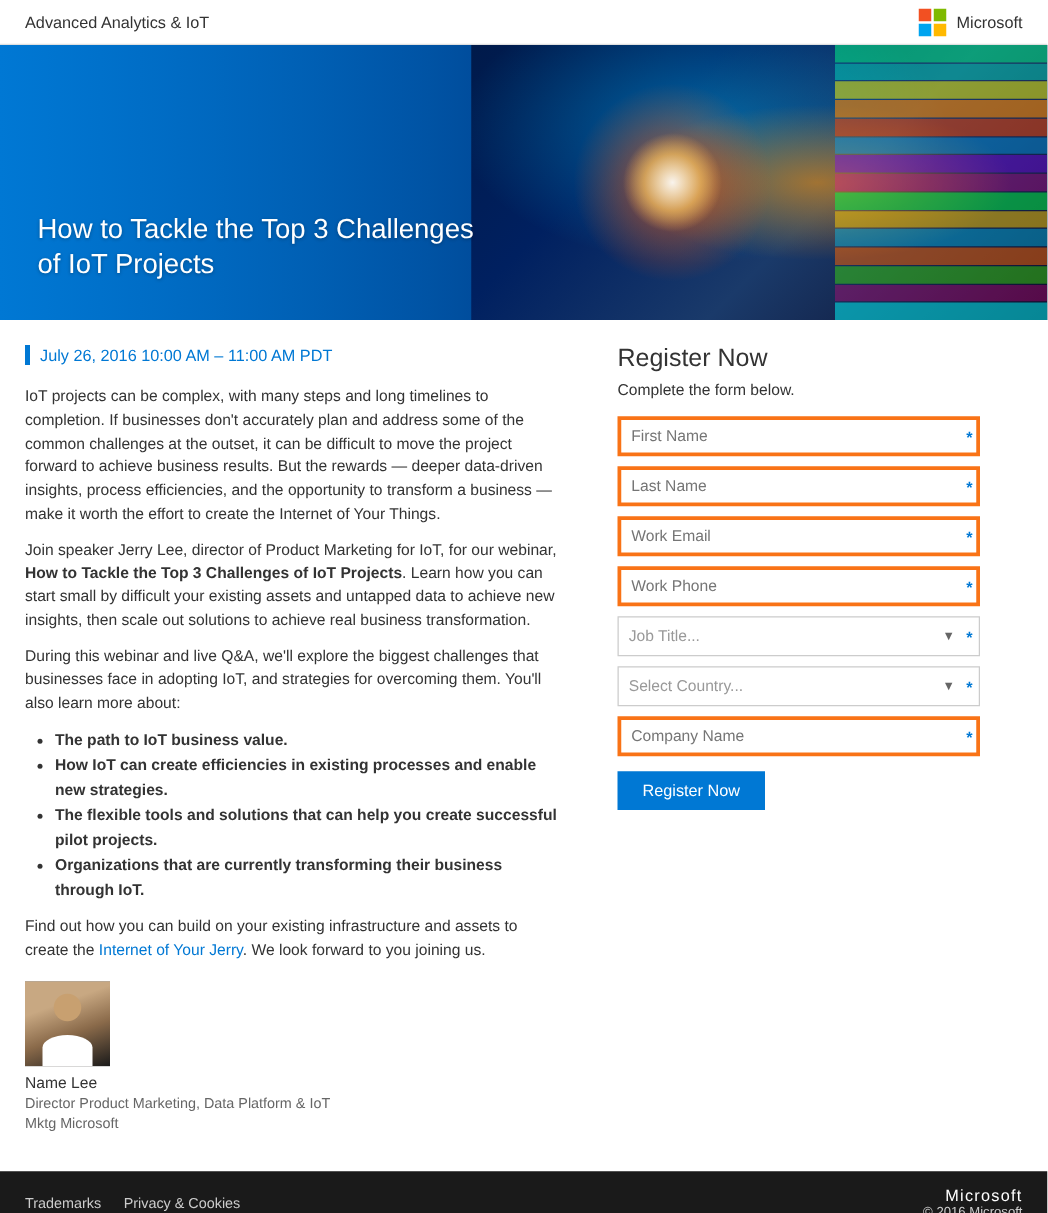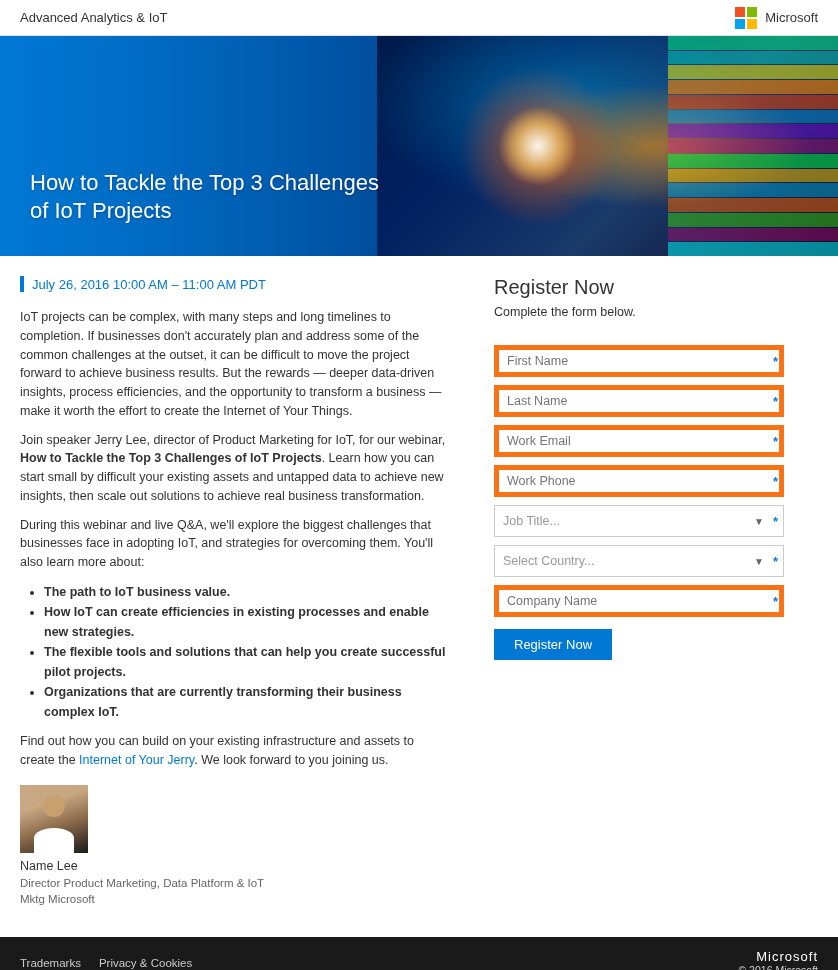--- a/index.html
+++ b/index.html
@@ -146,33 +146,33 @@
       height: 25px;
       background: #fff;
       border-radius: 50% 50% 0 0 / 40% 40% 0 0;
     }
     .speaker-name { font-size: 12.5px; font-weight: 400; color: #333; margin-bottom: 2px; }
     .speaker-title { font-size: 11.5px; color: #666; line-height: 1.4; }
 
     
     .register-section { padding-top: 0; }
     .register-title { font-size: 20px; font-weight: 300; color: #333; margin-bottom: 6px; }
-    .register-subtitle { font-size: 12.5px; color: #333; margin-bottom: 26px; }
+    .register-subtitle { font-size: 12.5px; color: #333; margin-bottom: 14px; }
 
     .form-field {
       margin-bottom: 8px;
       position: relative;
       display: flex;
       align-items: center;
     }
     .form-input {
       width: 100%;
       height: 32px;
       padding: 0 24px 0 8px;
-      border: 5px solid #f97316;
+      border: 3px solid #f97316;
       font-size: 12.5px;
       color: #999;
       outline: none;
       background: #fff;
     }
     .form-select {
       width: 100%;
       height: 32px;
       padding: 0 24px 0 8px;
       border: 1px solid #ccc;
@@ -286,21 +286,21 @@
     <p class="body-text">
       <span>Join speaker Jerry Lee, director of Product Marketing for IoT, for our webinar, </span><strong>How to Tackle the Top 3 Challenges of IoT Projects</strong><span>. Learn how you can start small by difficult your existing assets and untapped data to achieve new insights, then scale out solutions to achieve real business transformation.</span>
     </p>
 
     <p class="body-text">During this webinar and live Q&amp;A, we'll explore the biggest challenges that businesses face in adopting IoT, and strategies for overcoming them. You'll also learn more about:</p>
 
     <ul class="bullet-list">
       <li>The path to IoT business value.</li>
       <li>How IoT can create efficiencies in existing processes and enable new strategies.</li>
       <li>The flexible tools and solutions that can help you create successful pilot projects.</li>
-      <li>Organizations that are currently transforming their business complex IoT.</li>
+      <li>Organizations that are currently transforming their business through IoT.</li>
     </ul>
 
     <p class="body-text">
       <span>Find out how you can build on your existing infrastructure and assets to create the </span><a href="#">Internet of Your Jerry</a><span>. We look forward to you joining us.</span>
     </p>
 
     <div class="speaker-section">
       <div class="speaker-photo">
         <div class="speaker-photo-inner"></div>
       </div>

